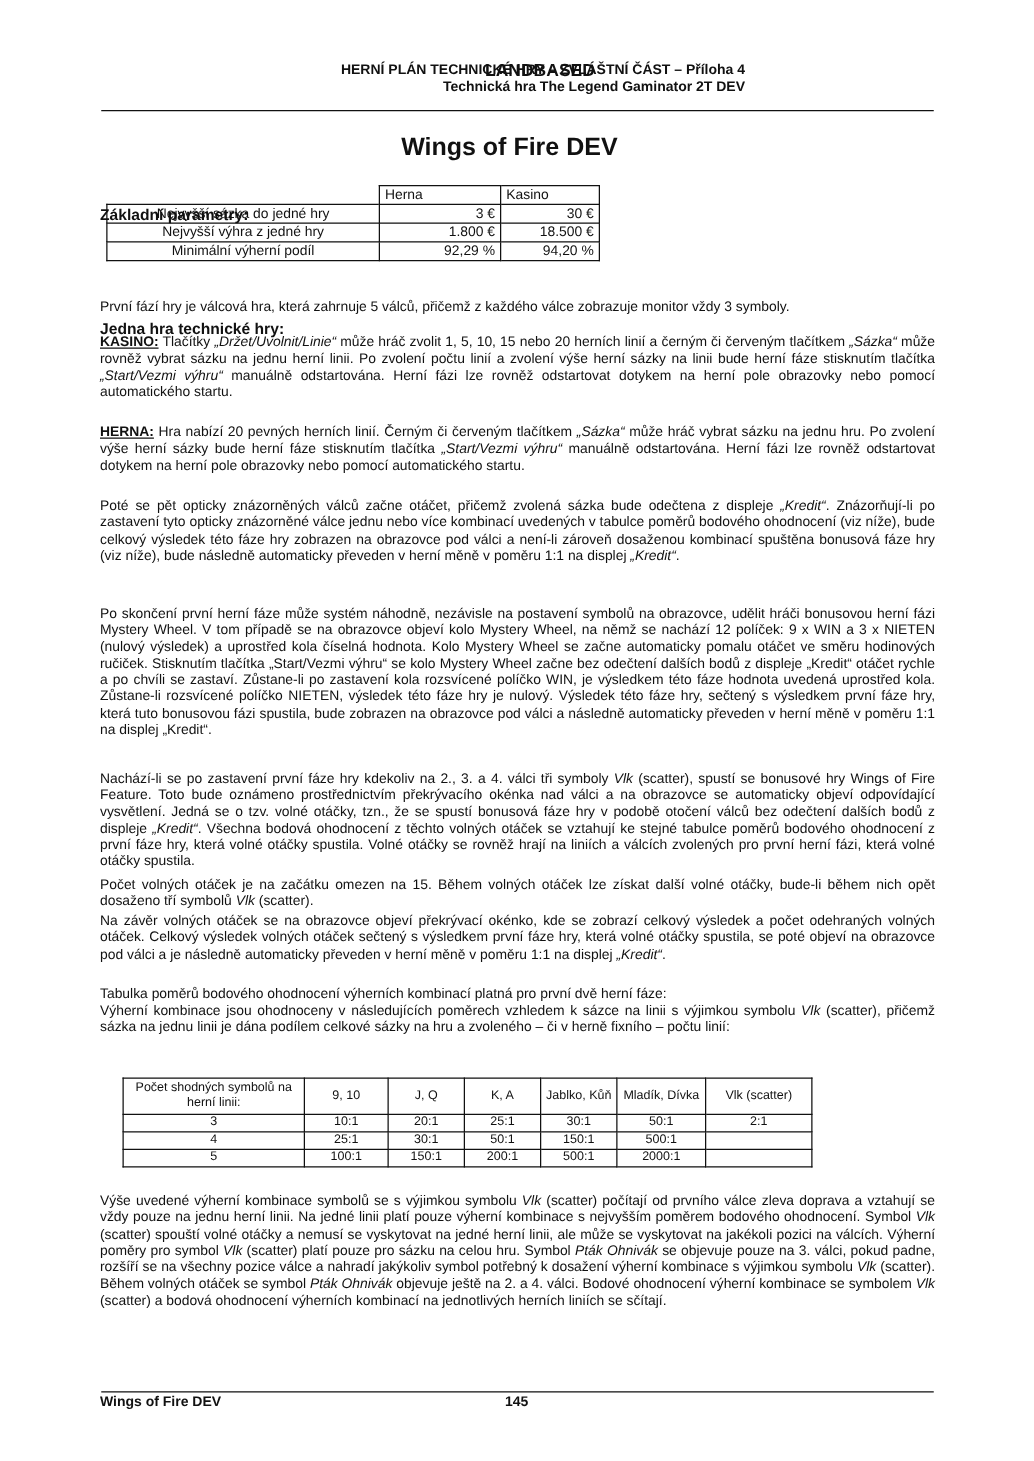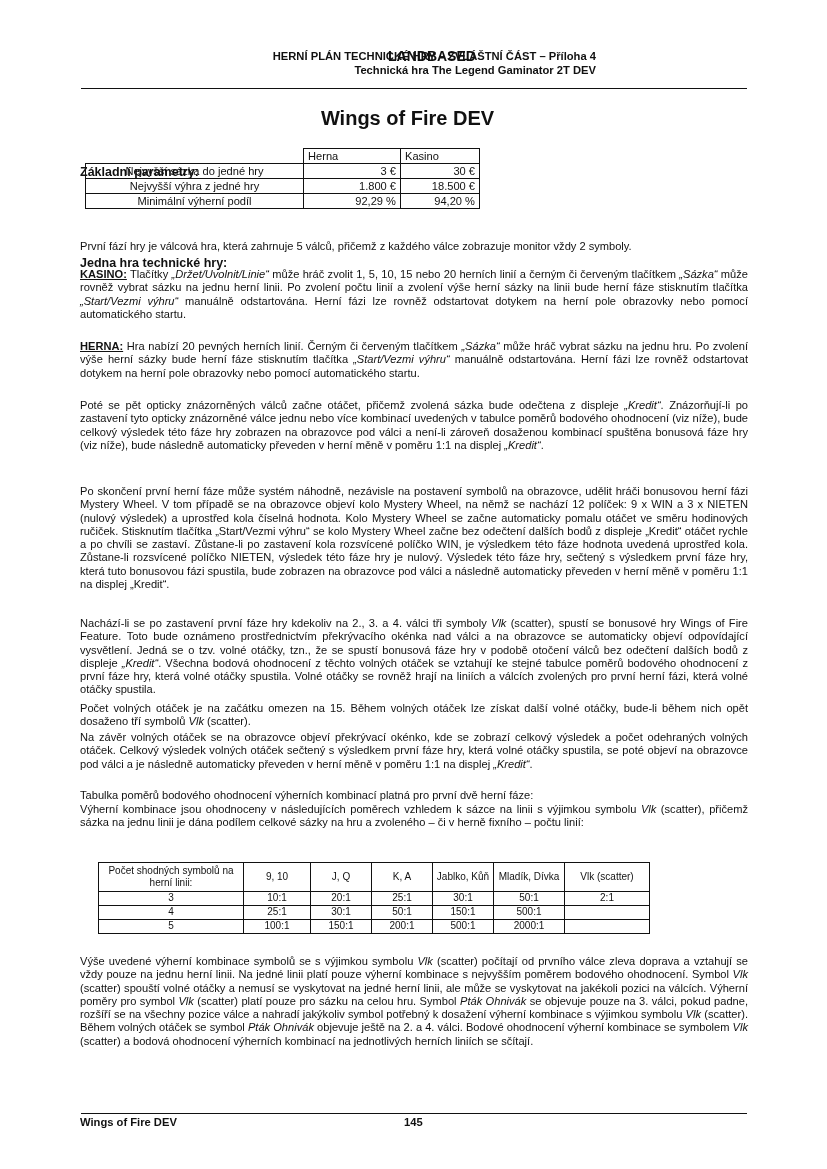--- a/index.html
+++ b/index.html
@@ -67,21 +67,21 @@
     </tr>
     <tr>
       <td class="lbl">Minimální výherní podíl</td>
       <td class="num">92,29 %</td>
       <td class="num2">94,20 %</td>
     </tr>
   </tbody>
     </table>
 
   <div class="subhead" style="top:224px;">Jedna hra technické hry:</div>
-  <div class="para" style="top:240px;">První fází hry je válcová hra, která zahrnuje 5 válců, přičemž z každého válce zobrazuje monitor vždy 2 symboly.</div>
+  <div class="para" style="top:240px;">První fází hry je válcová hra, která zahrnuje 5 válců, přičemž z každého válce zobrazuje monitor vždy 3 symboly.</div>
 
   <div class="para" style="top:268px;"><span class="u">KASINO:</span><span> Tlačítky </span><i>„Držet/Uvolnit/Linie“</i><span> může hráč zvolit 1, 5, 10, 15 nebo 20 herních linií a černým či červeným tlačítkem </span><i>„Sázka“</i><span> může rovněž vybrat sázku na jednu herní linii. Po zvolení počtu linií a zvolení výše herní sázky na linii bude herní fáze stisknutím tlačítka </span><i>„Start/Vezmi výhru“</i><span> manuálně odstartována. Herní fázi lze rovněž odstartovat dotykem na herní pole obrazovky nebo pomocí automatického startu.</span></div>
 
   <div class="para" style="top:340px;"><span class="u">HERNA:</span><span> Hra nabízí 20 pevných herních linií. Černým či červeným tlačítkem </span><i>„Sázka“</i><span> může hráč vybrat sázku na jednu hru. Po zvolení výše herní sázky bude herní fáze stisknutím tlačítka </span><i>„Start/Vezmi výhru“</i><span> manuálně odstartována. Herní fázi lze rovněž odstartovat dotykem na herní pole obrazovky nebo pomocí automatického startu.</span></div>
 
   <div class="para" style="top:399px;"><span>Poté se pět opticky znázorněných válců začne otáčet, přičemž zvolená sázka bude odečtena z displeje </span><i>„Kredit“</i><span>. Znázorňují-li po zastavení tyto opticky znázorněné válce jednu nebo více kombinací uvedených v tabulce poměrů bodového ohodnocení (viz níže), bude celkový výsledek této fáze hry zobrazen na obrazovce pod válci a není-li zároveň dosaženou kombinací spuštěna bonusová fáze hry (viz níže), bude následně automaticky převeden v herní měně v poměru 1:1 na displej </span><i>„Kredit“</i><span>.</span></div>
 
   <div class="para" style="top:485px;">Po skončení první herní fáze může systém náhodně, nezávisle na postavení symbolů na obrazovce, udělit hráči bonusovou herní fázi Mystery Wheel. V tom případě se na obrazovce objeví kolo Mystery Wheel, na němž se nachází 12 políček: 9 x WIN a 3 x NIETEN (nulový výsledek) a uprostřed kola číselná hodnota. Kolo Mystery Wheel se začne automaticky pomalu otáčet ve směru hodinových ručiček. Stisknutím tlačítka „Start/Vezmi výhru“ se kolo Mystery Wheel začne bez odečtení dalších bodů z displeje „Kredit“ otáčet rychle a po chvíli se zastaví. Zůstane-li po zastavení kola rozsvícené políčko WIN, je výsledkem této fáze hodnota uvedená uprostřed kola. Zůstane-li rozsvícené políčko NIETEN, výsledek této fáze hry je nulový. Výsledek této fáze hry, sečtený s výsledkem první fáze hry, která tuto bonusovou fázi spustila, bude zobrazen na obrazovce pod válci a následně automaticky převeden v herní měně v poměru 1:1 na displej „Kredit“.</div>
 
   <div class="para" style="top:617px;"><span>Nachází-li se po zastavení první fáze hry kdekoliv na 2., 3. a 4. válci tři symboly </span><i>Vlk</i><span> (scatter), spustí se bonusové hry Wings of Fire Feature. Toto bude oznámeno prostřednictvím překrývacího okénka nad válci a na obrazovce se automaticky objeví odpovídající vysvětlení. Jedná se o tzv. volné otáčky, tzn., že se spustí bonusová fáze hry v podobě otočení válců bez odečtení dalších bodů z displeje </span><i>„Kredit“</i><span>. Všechna bodová ohodnocení z těchto volných otáček se vztahují ke stejné tabulce poměrů bodového ohodnocení z první fáze hry, která volné otáčky spustila. Volné otáčky se rovněž hrají na liniích a válcích zvolených pro první herní fázi, která volné otáčky spustila.</span></div>

